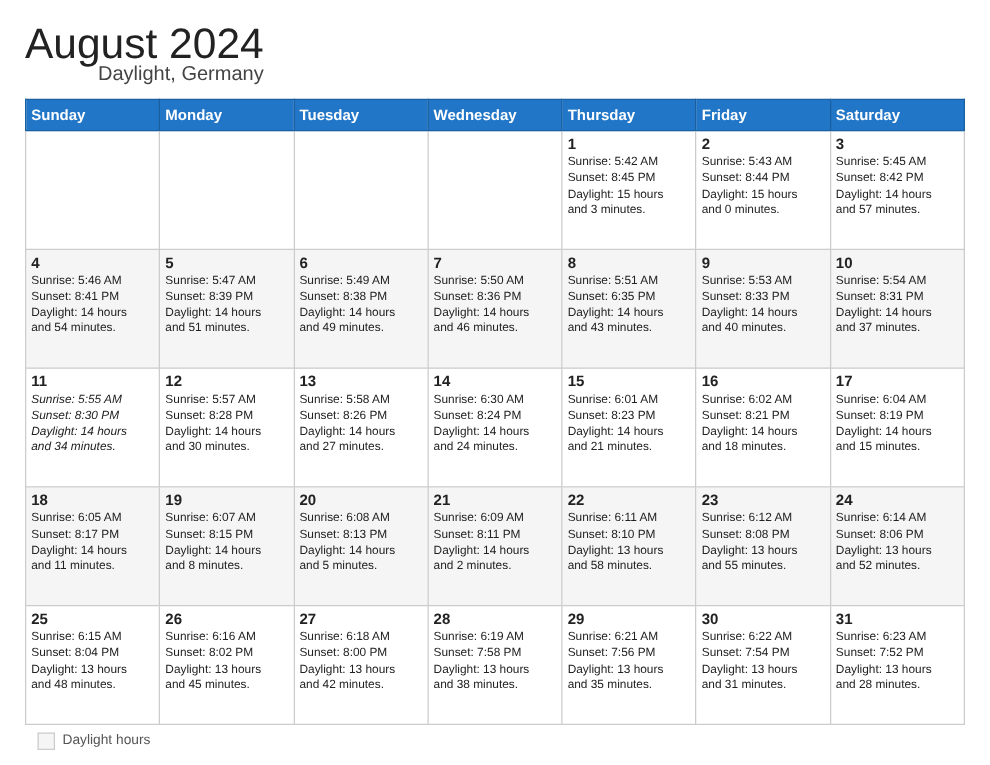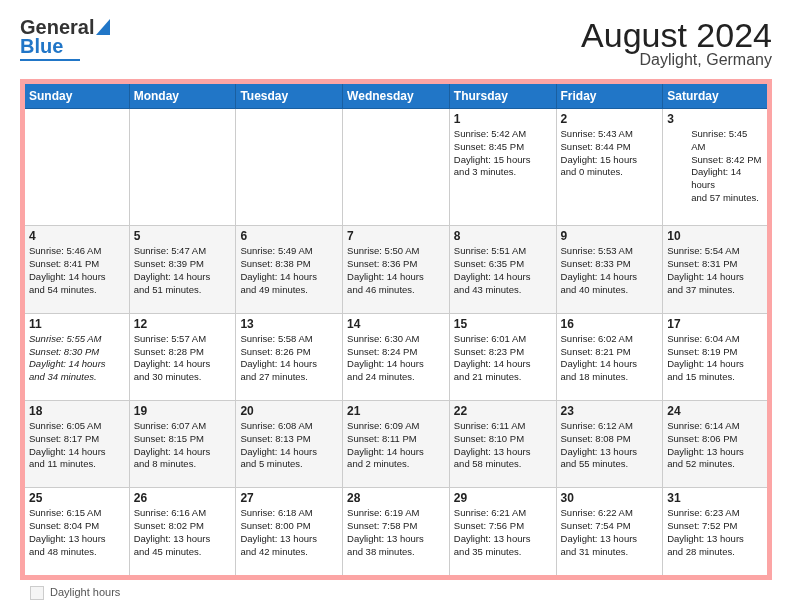--- a/index.html
+++ b/index.html
@@ -26,21 +26,21 @@
     .logo {
       display: flex;
       flex-direction: column;
       align-items: flex-start;
     }
     .title-block {
       text-align: right;
     }
     .calendar {
       flex: 1;
-      border: 5px solid #fca5a5;
+      border: 1px solid #fca5a5;
       border-collapse: collapse;
       width: 100%;
       table-layout: fixed;
     }
     .calendar th {
       background: #2176c7;
       color: #fff;
       font-size: 12px;
       font-weight: bold;
       padding: 5px 4px;
@@ -87,34 +87,20 @@
       background: #f5f5f5;
       border: 1px solid #ccc;
       display: inline-block;
     }
   </style>
 </head>
 <body>
 
 <div class="page">
   <div class="header">
-    <div class="logo">
-      <div style="display:flex;align-items:center;">
-        <span style="font-size:20px;font-weight:bold;color:#333;">General</span>
-        <span style="display:inline-block;margin-left:2px;margin-bottom:-2px;">
-          <svg width="14" height="16" viewBox="0 0 14 16">
-              <polygon points="0,16 14,16 14,0" fill="#2176c7"></polygon>
-            </svg>
-        </span>
-      </div>
-      <div style="display:flex;align-items:center;margin-top:-4px;">
-        <span style="font-size:20px;font-weight:bold;color:#2176c7;">Blue</span>
-      </div>
-      <div style="width:60px;height:2px;background:#2176c7;margin-top:1px;"></div>
-    </div>
     <div class="title-block">
       <div style="font-size:34px;font-weight:normal;color:#222;">August 2024</div>
       <div style="font-size:16px;color:#444;margin-top:-4px;">Daylight, Germany</div>
     </div>
   </div>
 
   <table class="calendar">
     <thead>
       <tr>
         <th><span>Sunday</span></th>
@@ -141,21 +127,21 @@
           </td>
           <td>
             <span class="day-number">2</span>
             <div class="day-info" style="white-space: pre-line;">Sunrise: 5:43 AM
 Sunset: 8:44 PM
 Daylight: 15 hours
 and 0 minutes.</div>
           </td>
           <td>
             <span class="day-number">3</span>
-            <div class="day-info" style="white-space: pre-line; margin-left: 24px;">Sunrise: 5:45 AM
+            <div class="day-info" style="white-space: pre-line;">Sunrise: 5:45 AM
 Sunset: 8:42 PM
 Daylight: 14 hours
 and 57 minutes.</div>
           </td>
         </tr>
         <tr>
           <td>
             <span class="day-number">4</span>
             <div class="day-info" style="white-space: pre-line;">Sunrise: 5:46 AM
 Sunset: 8:41 PM

